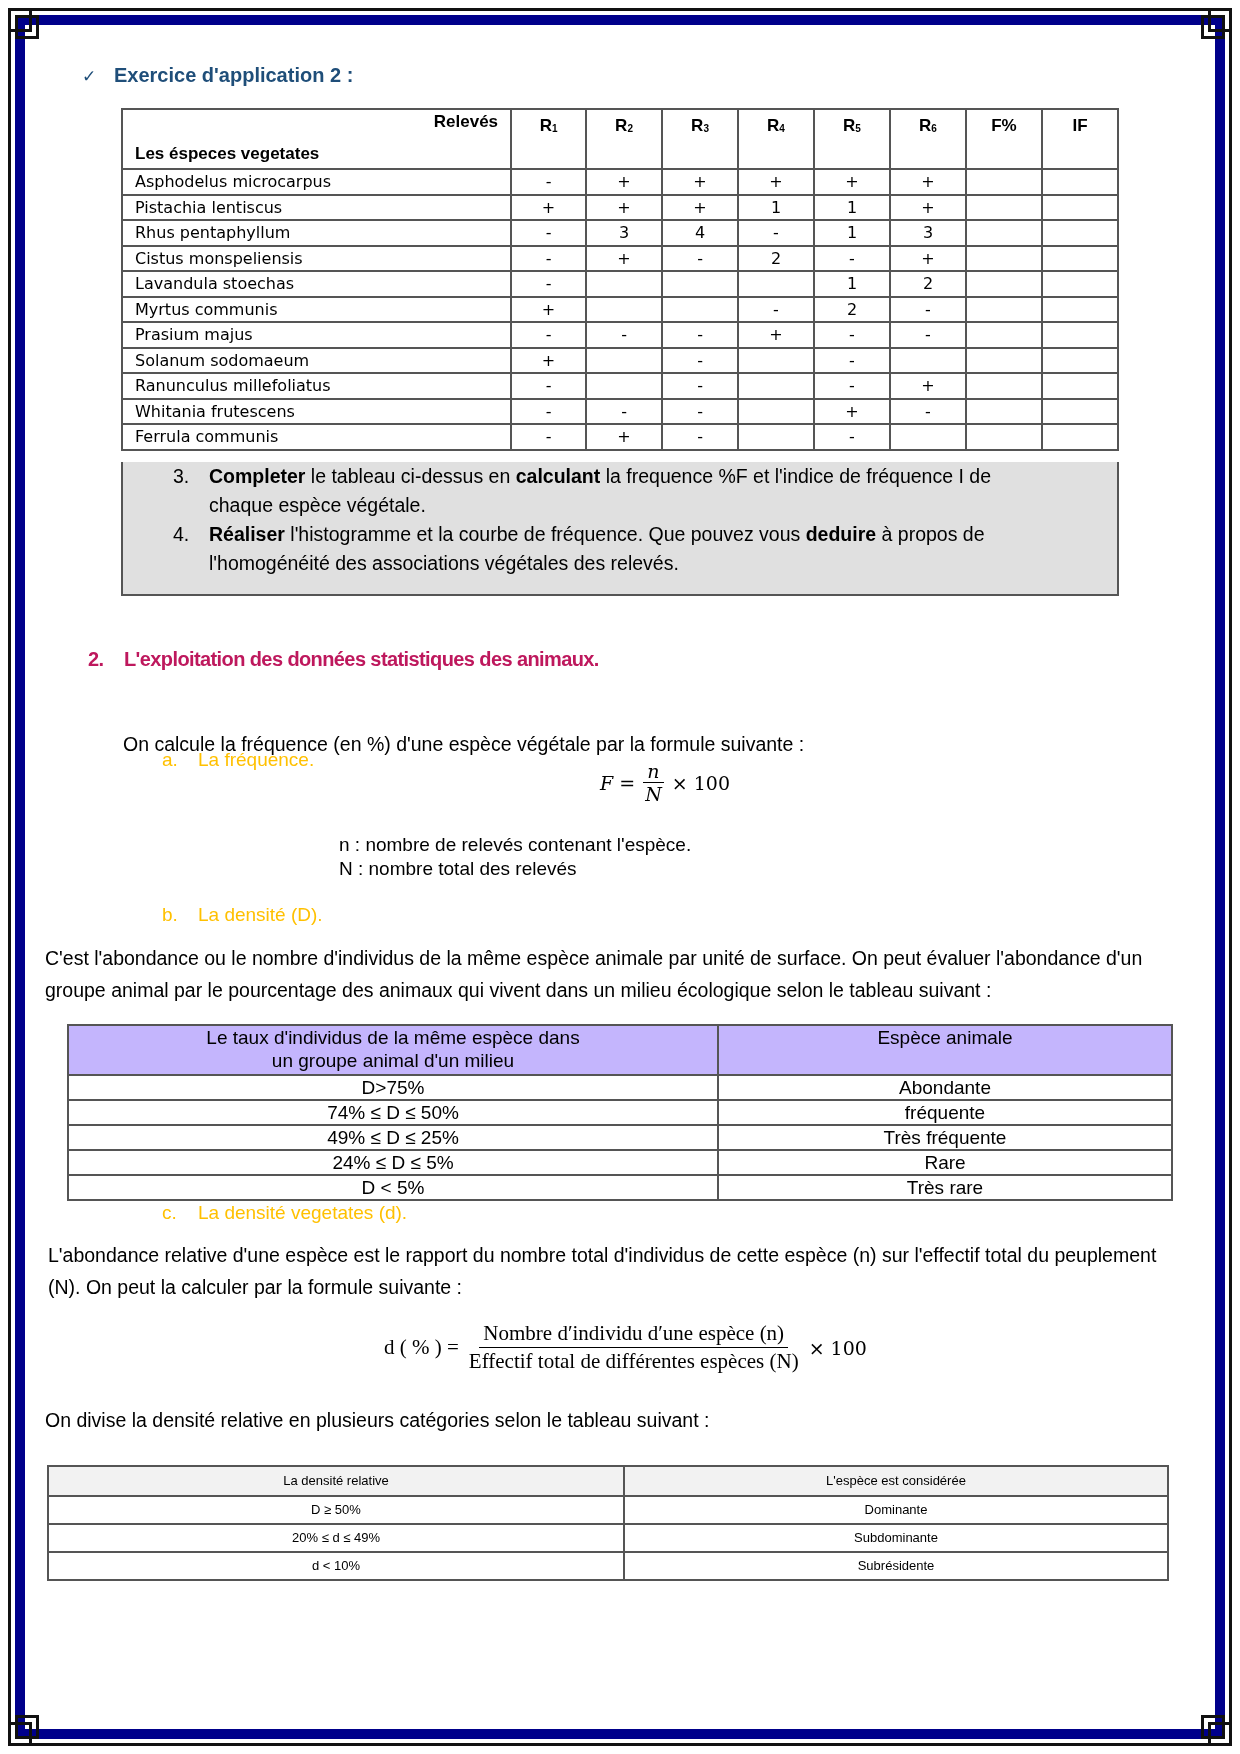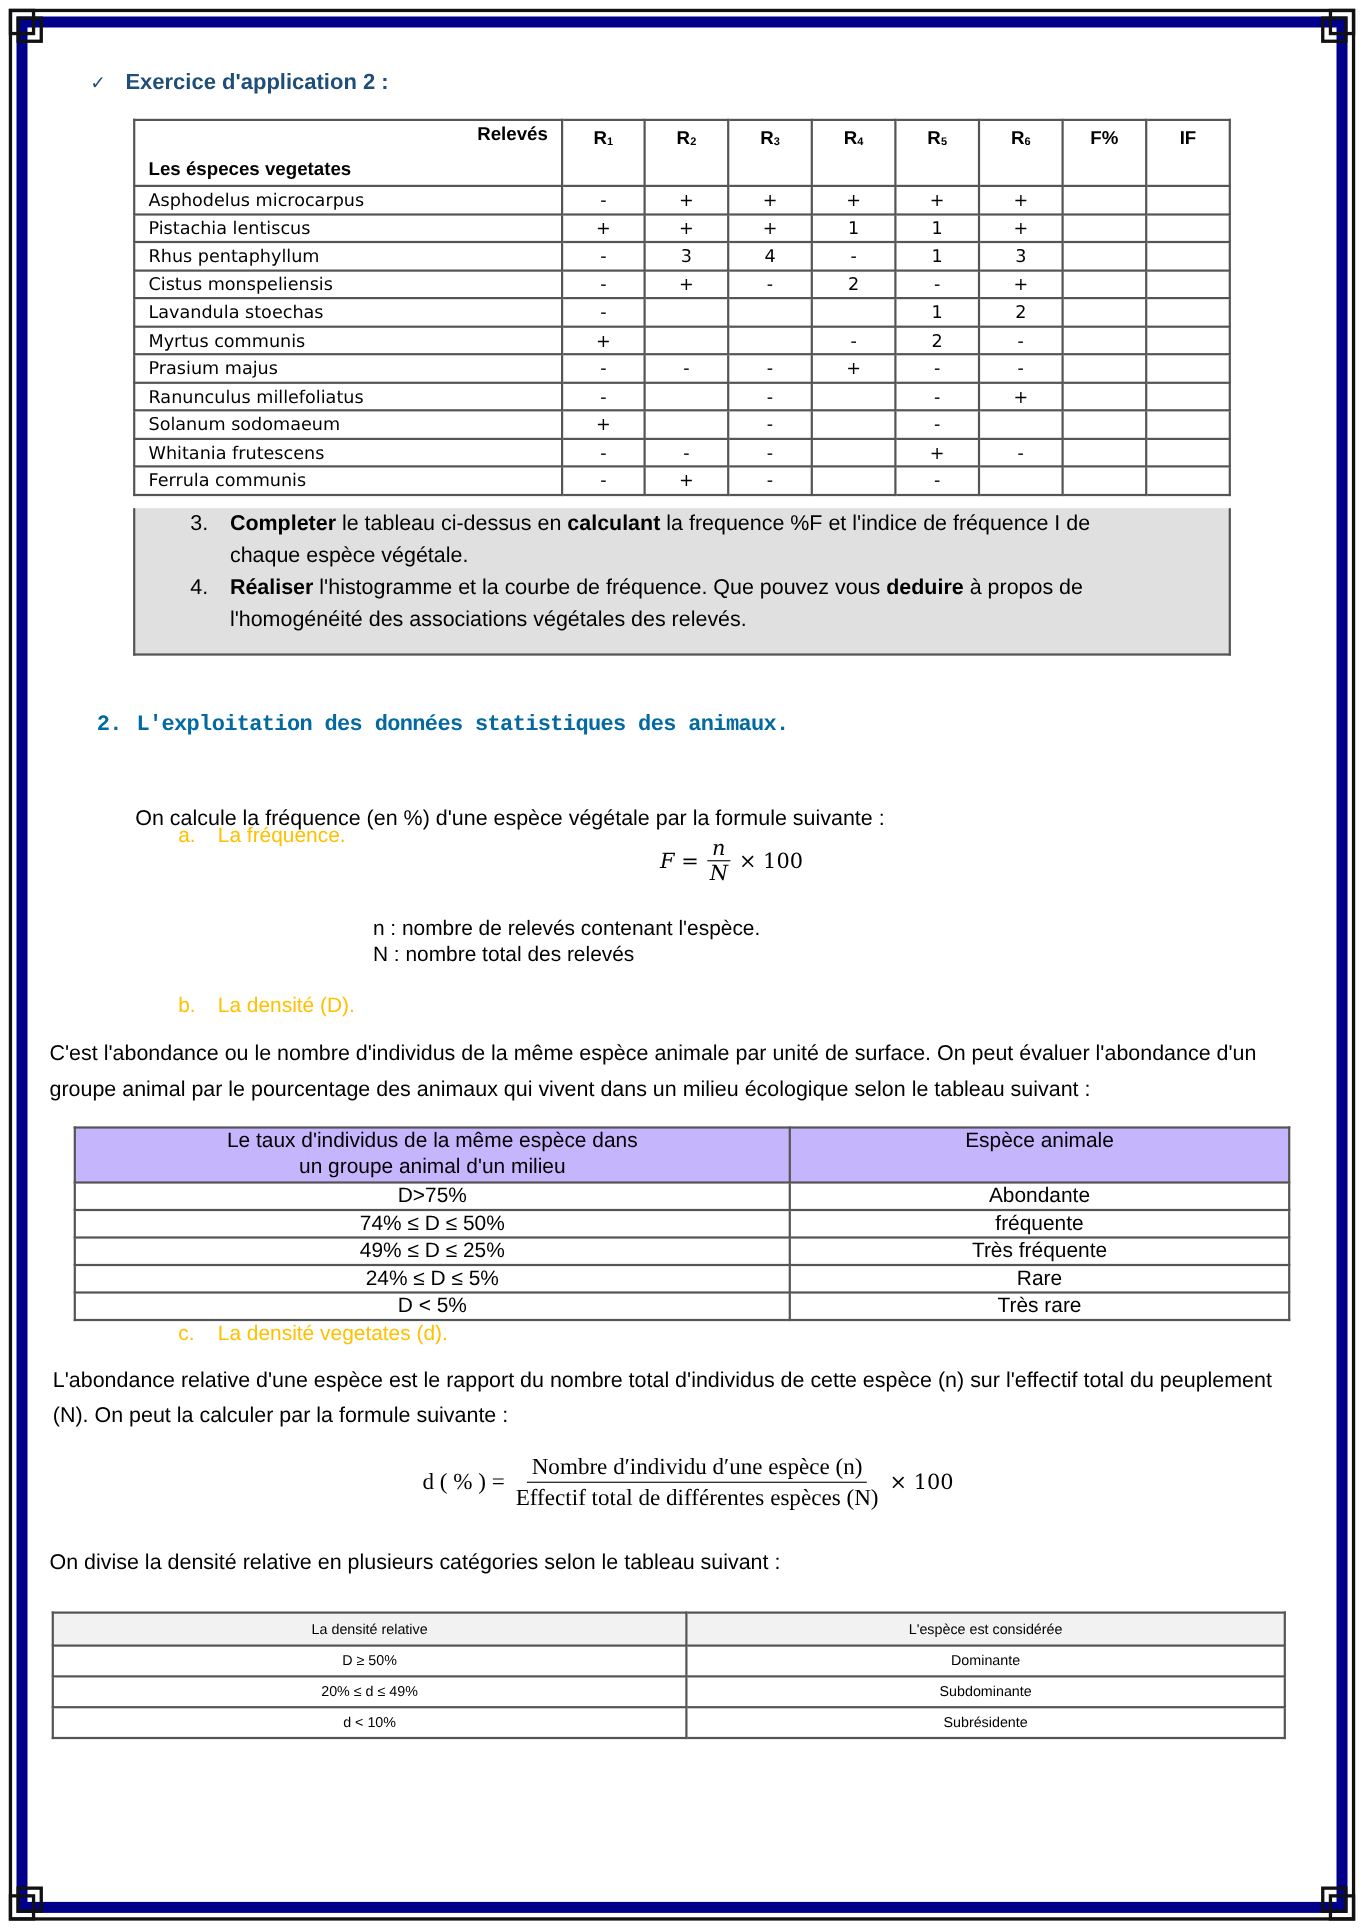--- a/index.html
+++ b/index.html
@@ -24,21 +24,21 @@
   .t1 .hdr td.name { position: relative; }
   .t1 .hdr .rel { position: absolute; right: 12px; top: 2px; }
   .t1 .hdr .esp { position: absolute; left: 12px; bottom: 4px; }
   .t1 sub { font-size: 10px; vertical-align: -1px; }
 
   .instr { position: absolute; left: 121px; top: 462px; width: 998px; height: 134px; background: #e0e0e0; border: 2px solid #555; border-top: none; box-sizing: border-box; font-family: "Liberation Sans", sans-serif; font-size: 19.5px; line-height: 29px; padding-top: 0px; }
   .instr ol { margin: 0; padding-left: 0; list-style: none; }
   .instr li { position: relative; padding-left: 86px; padding-right: 60px; }
   .instr li .num { position: absolute; left: 50px; }
 
-  .sec2 { left: 88px; top: 648px; font-size: 20px; font-weight: bold; color: #0369a1; font-family: Liberation Mono, monospace; letter-spacing: -0.6px; }
+  .sec2 { left: 88px; top: 648px; font-size: 20px; font-weight: bold; color: #be185d; font-family: Liberation Sans, sans-serif; letter-spacing: -0.6px; }
   .sec2 .num { display: inline-block; width: 36px; }
 
   .subhead { font-size: 19px; color: #ffc000; font-family: "Liberation Sans", sans-serif; }
   .subhead .num { display: inline-block; width: 36px; }
 
   .para { font-size: 19.5px; line-height: 32px; font-family: "Liberation Sans", sans-serif; }
 
   .formula1 { left: 600px; top: 760px; font-family: "DejaVu Serif", serif; font-size: 19px; display: flex; align-items: center; }
   .frac { display: inline-flex; flex-direction: column; align-items: center; margin: 0 6px; }
   .frac .num-part { border-bottom: 1.5px solid #000; padding: 0 4px; font-style: italic; }
@@ -166,38 +166,38 @@
         <td>-</td>
         <td>-</td>
         <td>-</td>
         <td>+</td>
         <td>-</td>
         <td>-</td>
         <td></td>
         <td></td>
       </tr>
       <tr>
+        <td class="name">Solanum sodomaeum</td>
+        <td>+</td>
+        <td></td>
+        <td>-</td>
+        <td></td>
+        <td>-</td>
+        <td></td>
+        <td></td>
+        <td></td>
+      </tr>
+      <tr>
         <td class="name">Ranunculus millefoliatus</td>
         <td>-</td>
         <td></td>
         <td>-</td>
         <td></td>
         <td>-</td>
         <td>+</td>
-        <td></td>
-        <td></td>
-      </tr>
-      <tr>
-        <td class="name">Solanum sodomaeum</td>
-        <td>+</td>
-        <td></td>
-        <td>-</td>
-        <td></td>
-        <td>-</td>
-        <td></td>
         <td></td>
         <td></td>
       </tr>
       <tr>
         <td class="name">Whitania frutescens</td>
         <td>-</td>
         <td>-</td>
         <td>-</td>
         <td></td>
         <td>+</td>

